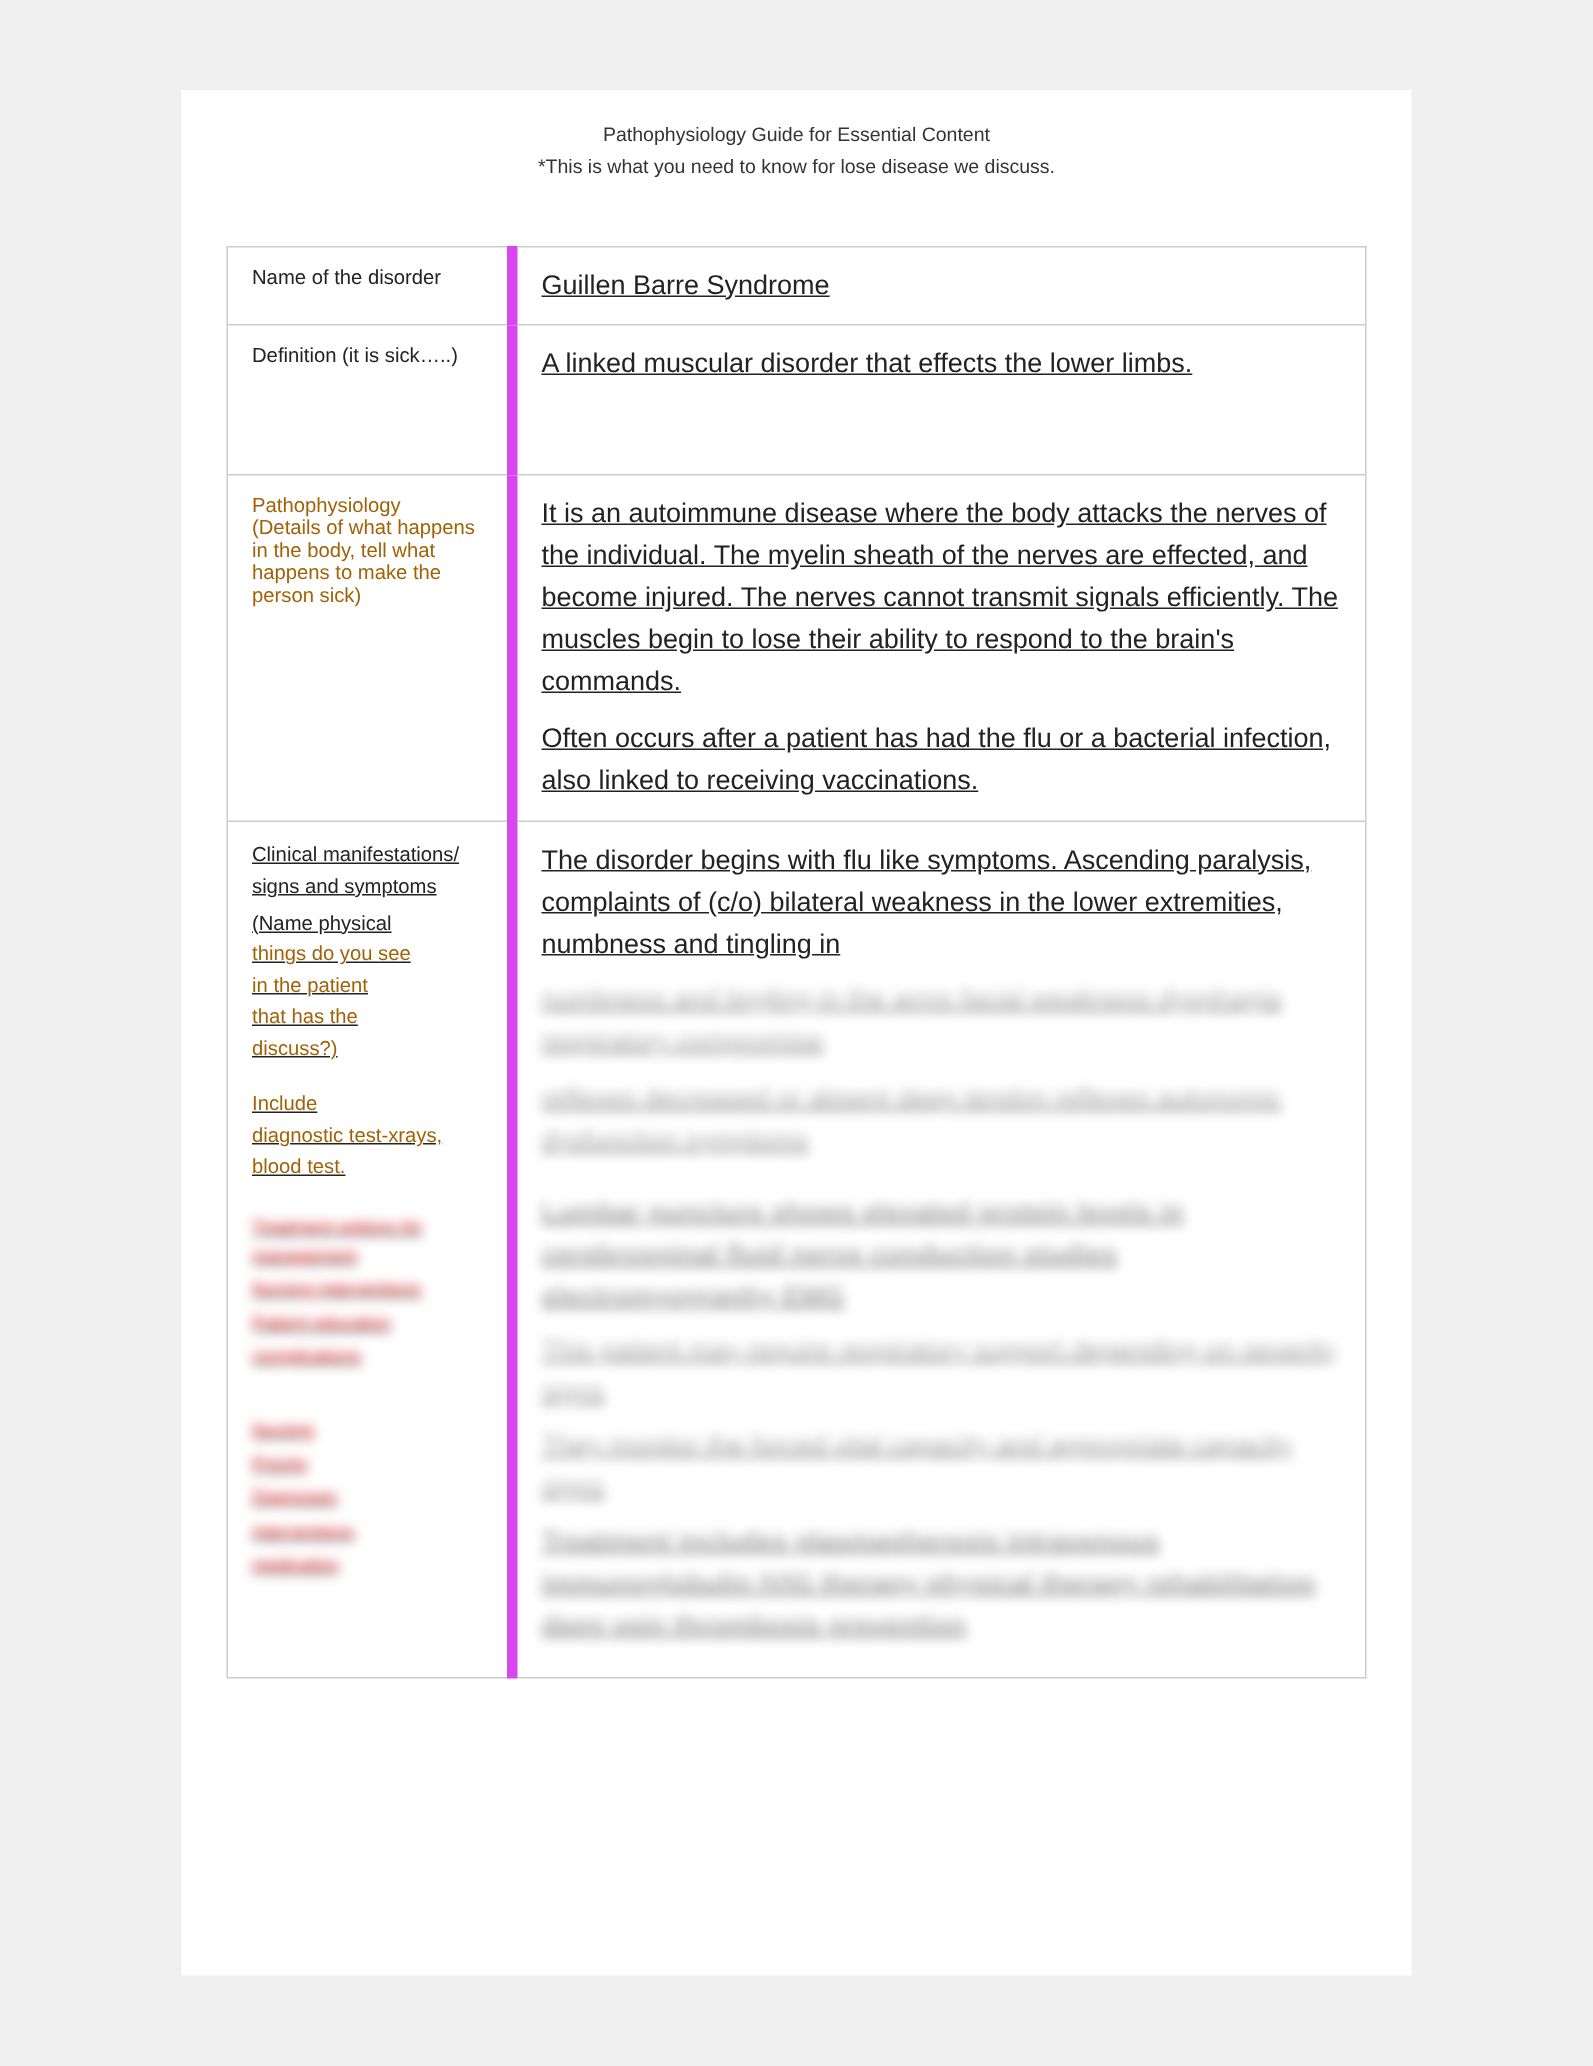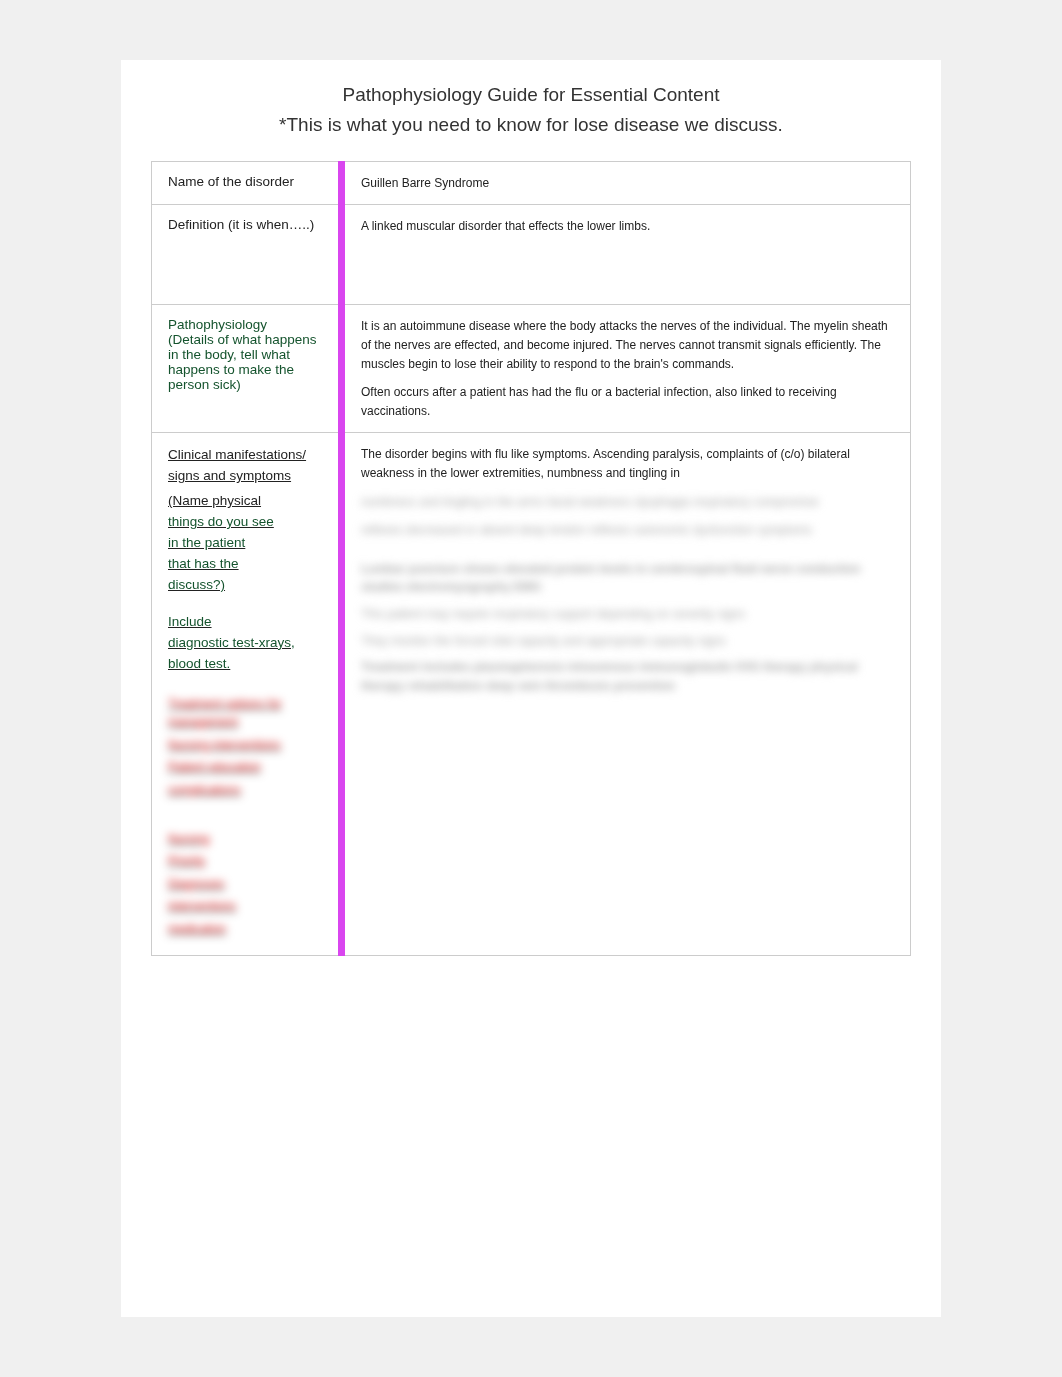--- a/index.html
+++ b/index.html
@@ -20,22 +20,22 @@
     }
 
     .page-container {
       width: 820px;
       background: #fff;
       padding: 20px 30px 40px 30px;
     }
 
     .page-header {
       text-align: center;
-      margin-bottom: 20px;
-      font-size: 19px;
+      margin-bottom: 42px;
+      font-size: 13px;
       color: #333;
       line-height: 1.6;
     }
 
     .main-table {
       width: 100%;
       border-collapse: collapse;
       border: 1px solid #ccc;
     }
 
@@ -52,26 +52,27 @@
     .main-table td:last-child {
       border-right: none;
     }
 
     .label-col {
       width: 190px;
       font-size: 13.5px;
     }
 
     .content-col {
-      font-size: 12px;
+      font-size: 18px;
       line-height: 1.55;
+      text-decoration: underline;
     }
 
     .red-text {
-      color: #14532d;
+      color: #a16207;
     }
 
     .blurred {
       filter: blur(4px);
       color: #aaa;
       user-select: none;
     }
 
     .blurred-red {
       filter: blur(4px);
@@ -109,21 +110,21 @@
       <td class="label-col">
         <span>Name of the disorder</span>
       </td>
       <td class="content-col">
         <span>Guillen Barre Syndrome</span>
       </td>
     </tr>
 
     <tr>
       <td class="label-col">
-        <span>Definition (it is when…..)</span>
+        <span>Definition (it is sick…..)</span>
       </td>
       <td class="content-col" style="min-height:80px; height:100px;">
         <span>A linked muscular disorder that effects the lower limbs.</span>
       </td>
     </tr>
 
     <tr>
       <td class="label-col red-text">
         <div>Pathophysiology</div>
         <div>(Details of what happens in the body, tell what happens to make the person sick)</div>

